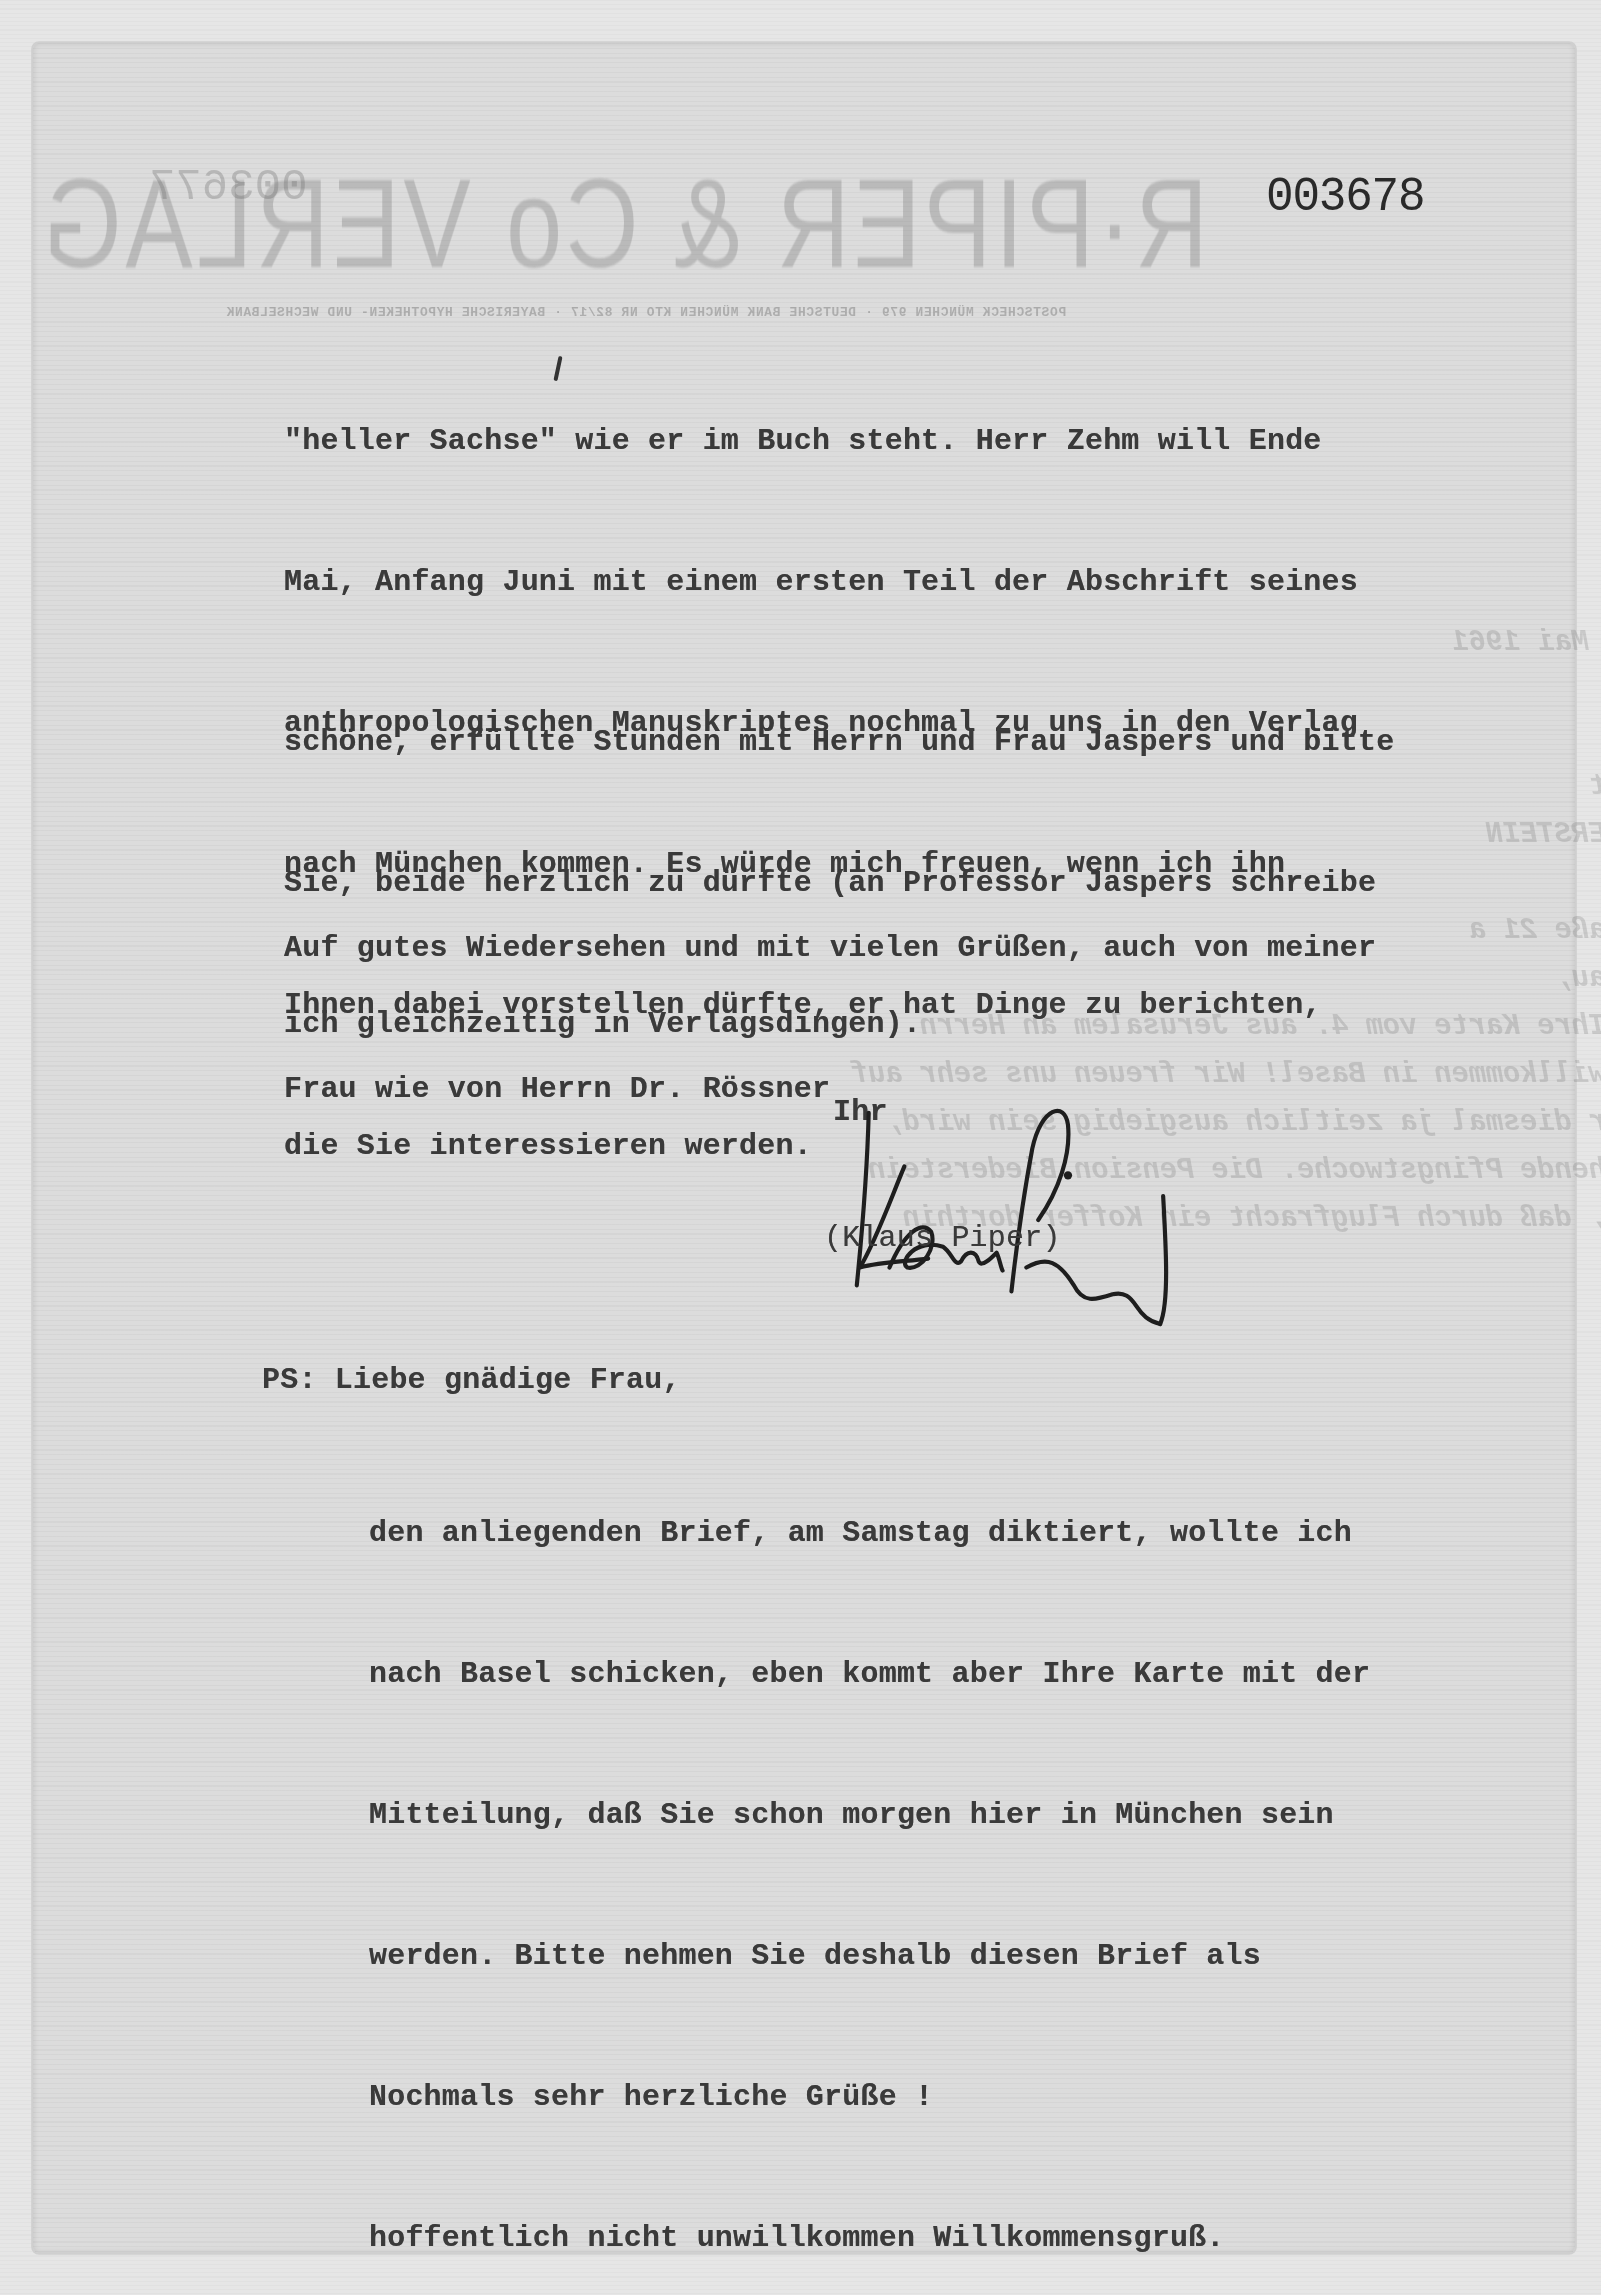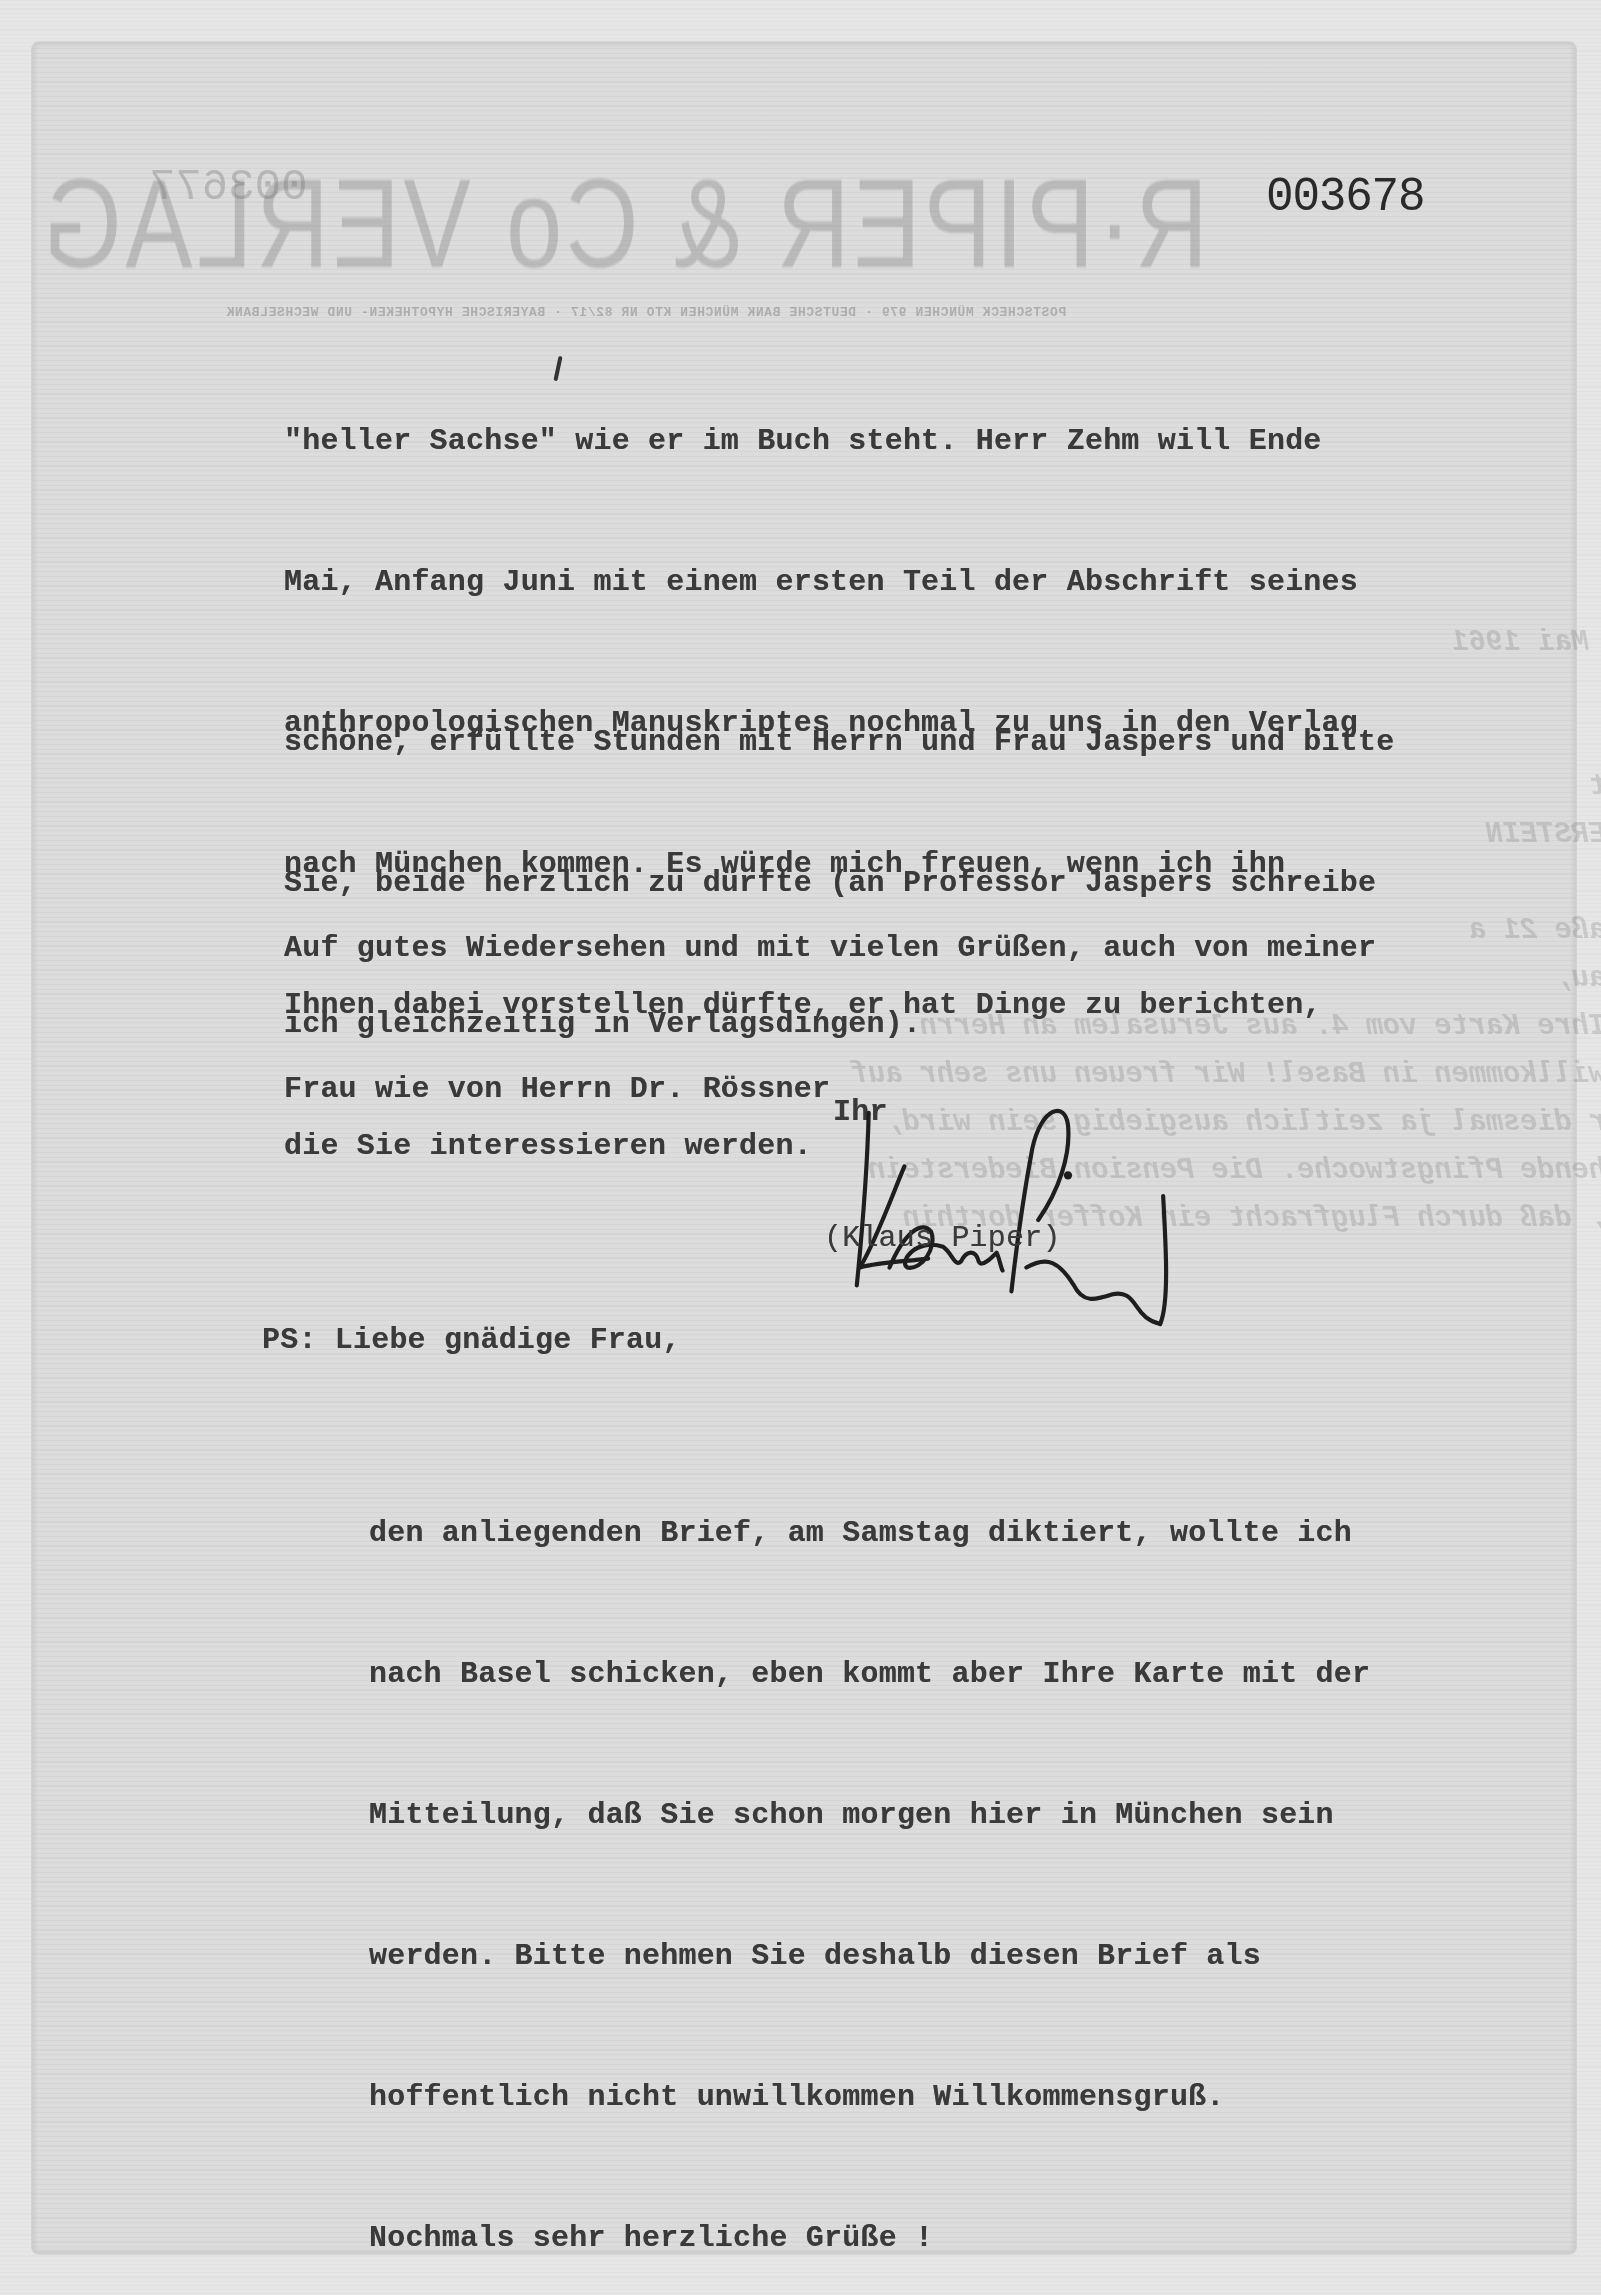--- a/index.html
+++ b/index.html
@@ -100,21 +100,21 @@
       letter-spacing: 0.2px;
       line-height: 47px;
       text-shadow: 0 0 0.6px rgba(40,40,40,0.5);
     }
     .para { left: 284px; }
     .p1 { top: 324px; }
     .p2 { top: 625px; }
     .p3 { top: 831px; }
     .closing { left: 833px; top: 1089px; }
     .typed-name { left: 824px; top: 1215px; font-weight: normal; }
-    .ps-label { left: 262px; top: 1317px; }
+    .ps-label { left: 262px; top: 1357px; }
     .ps-body { left: 369px; top: 1416px; }
 
     .signature {
       position: absolute;
       left: 833px;
       top: 1089px;
       width: 464px;
       height: 250px;
     }
     .comma-mark {
@@ -195,16 +195,16 @@
 </svg>
 
 <div class="type typed-name">(Klaus Piper)</div>
 
 <div class="type ps-label">PS: Liebe gnädige Frau,</div>
 <div class="type ps-body">
   <div>den anliegenden Brief, am Samstag diktiert, wollte ich</div>
   <div>nach Basel schicken, eben kommt aber Ihre Karte mit der</div>
   <div>Mitteilung, daß Sie schon morgen hier in München sein</div>
   <div>werden. Bitte nehmen Sie deshalb diesen Brief als</div>
+  <div>Nochmals sehr herzliche Grüße !</div>
   <div>hoffentlich nicht unwillkommen Willkommensgruß.</div>
-  <div>Nochmals sehr herzliche Grüße !</div>
 </div>
 
 
 </body></html>

